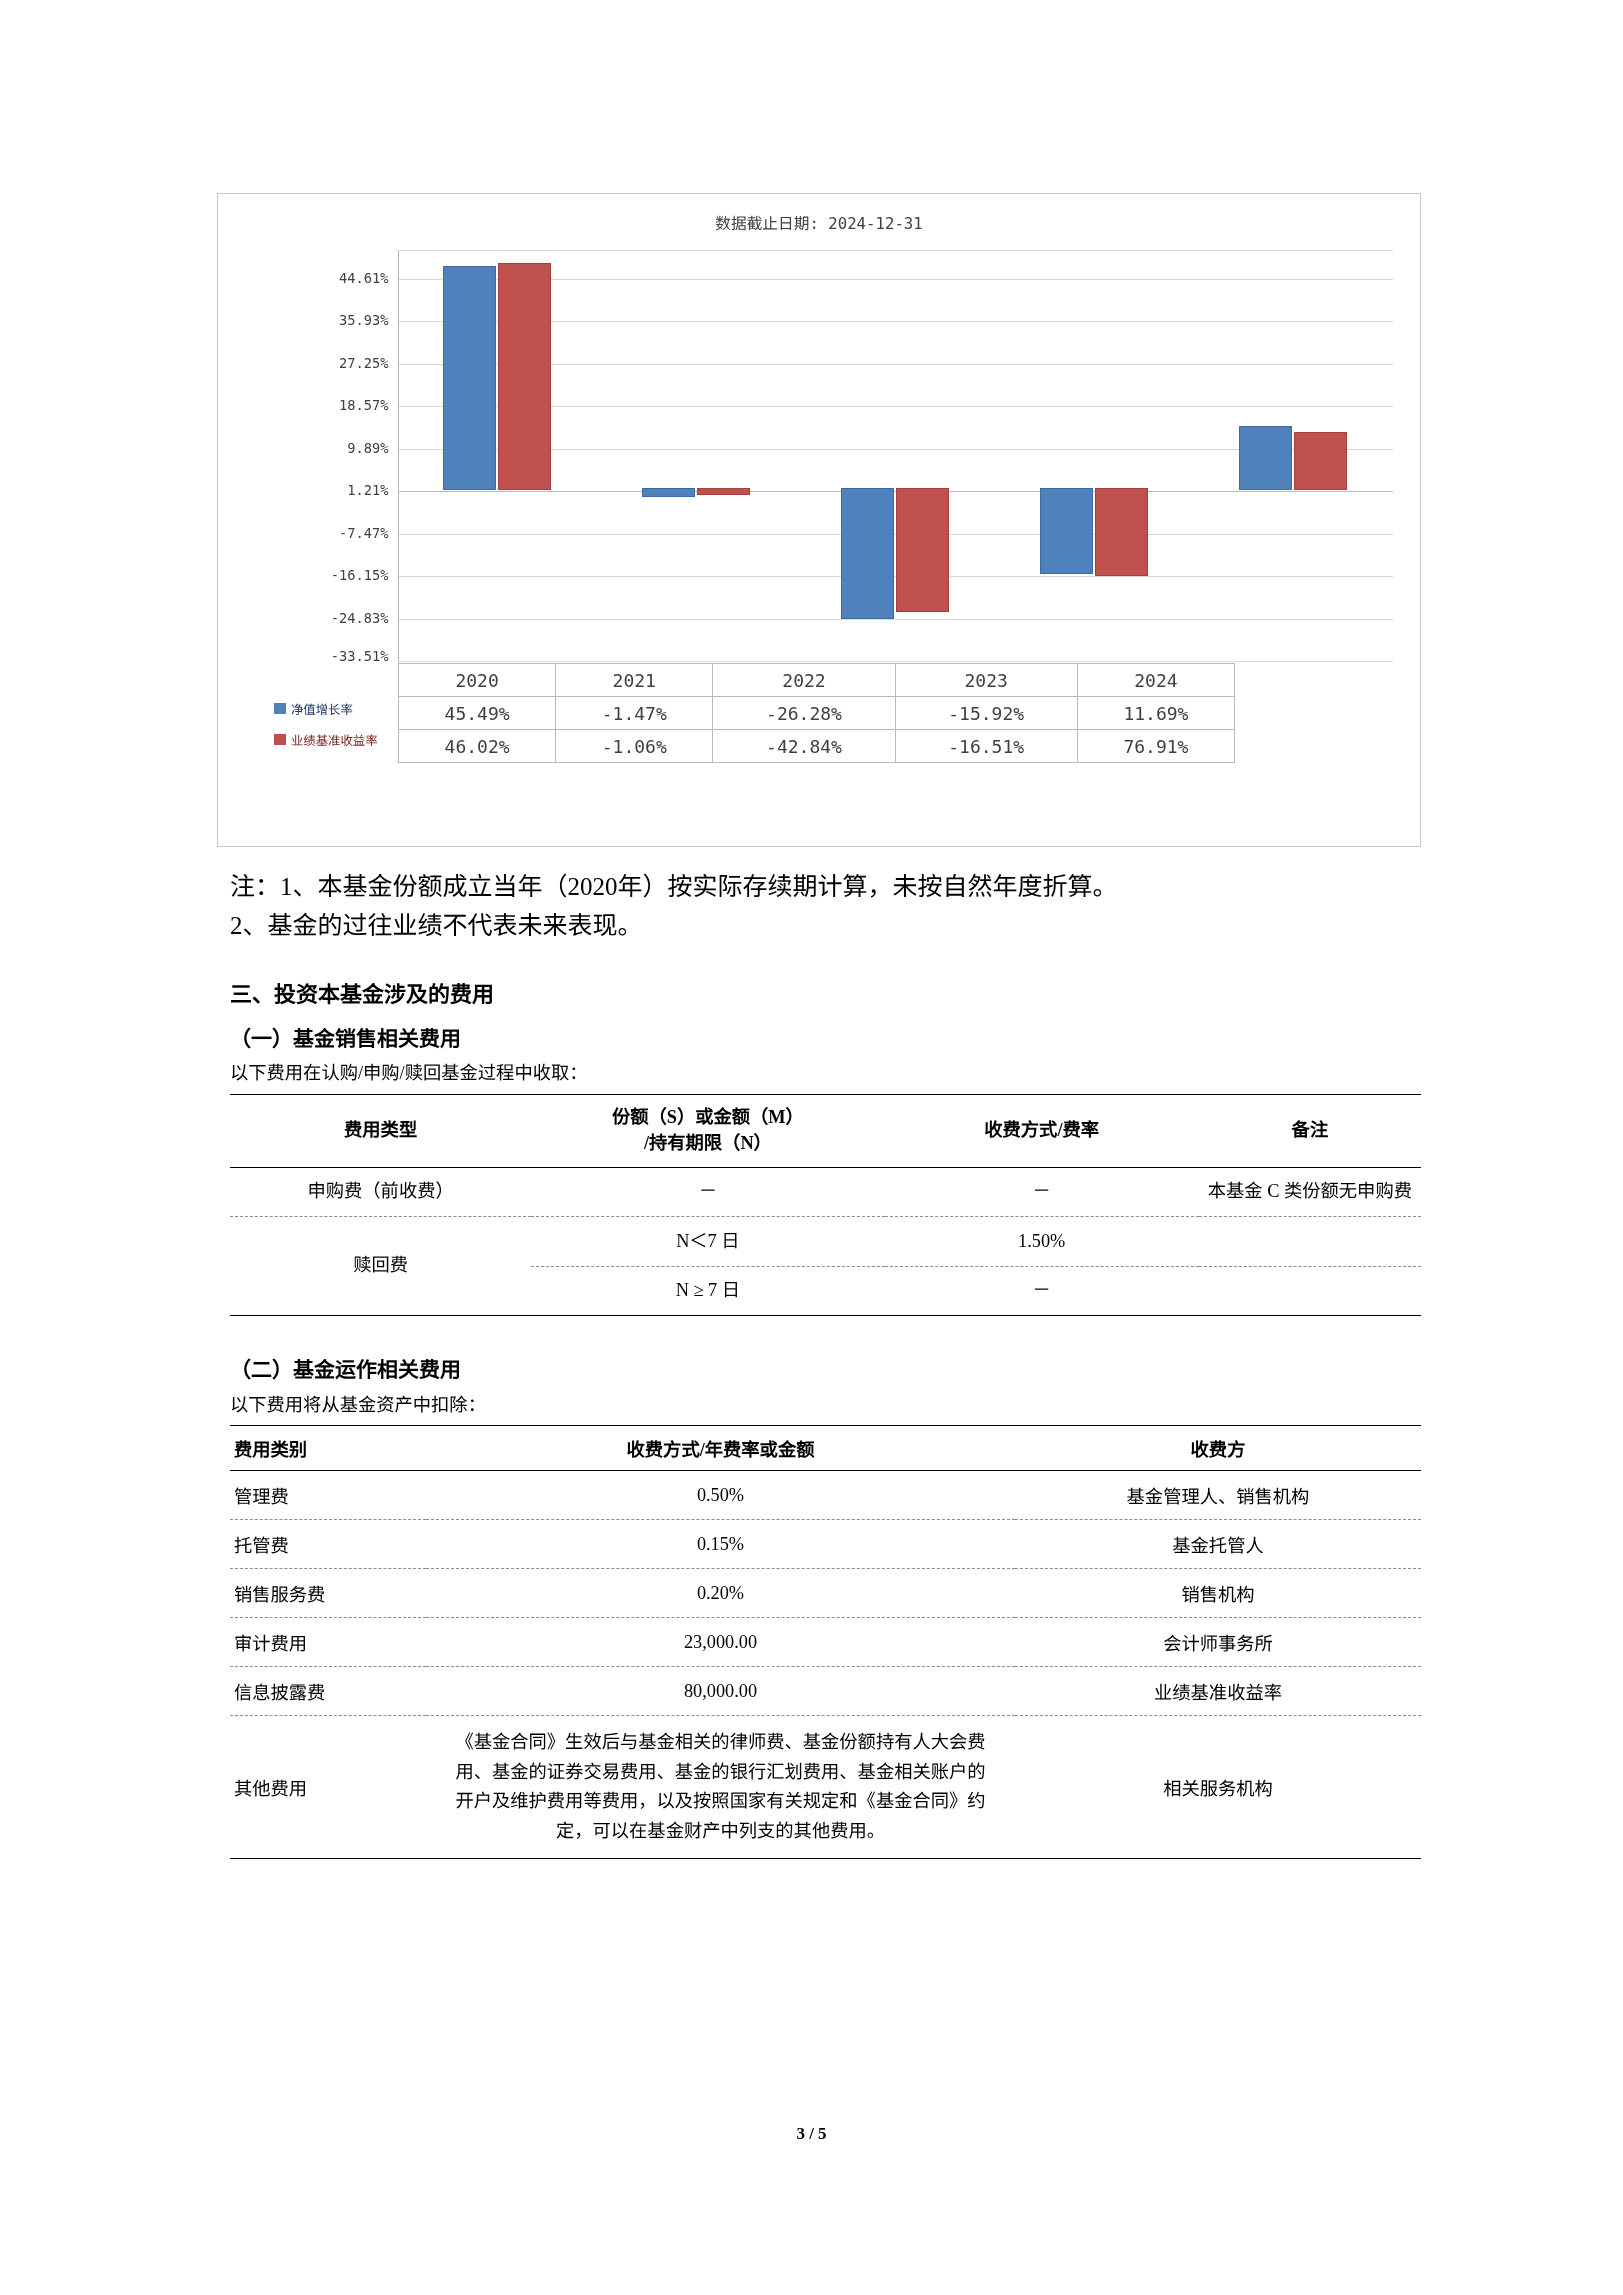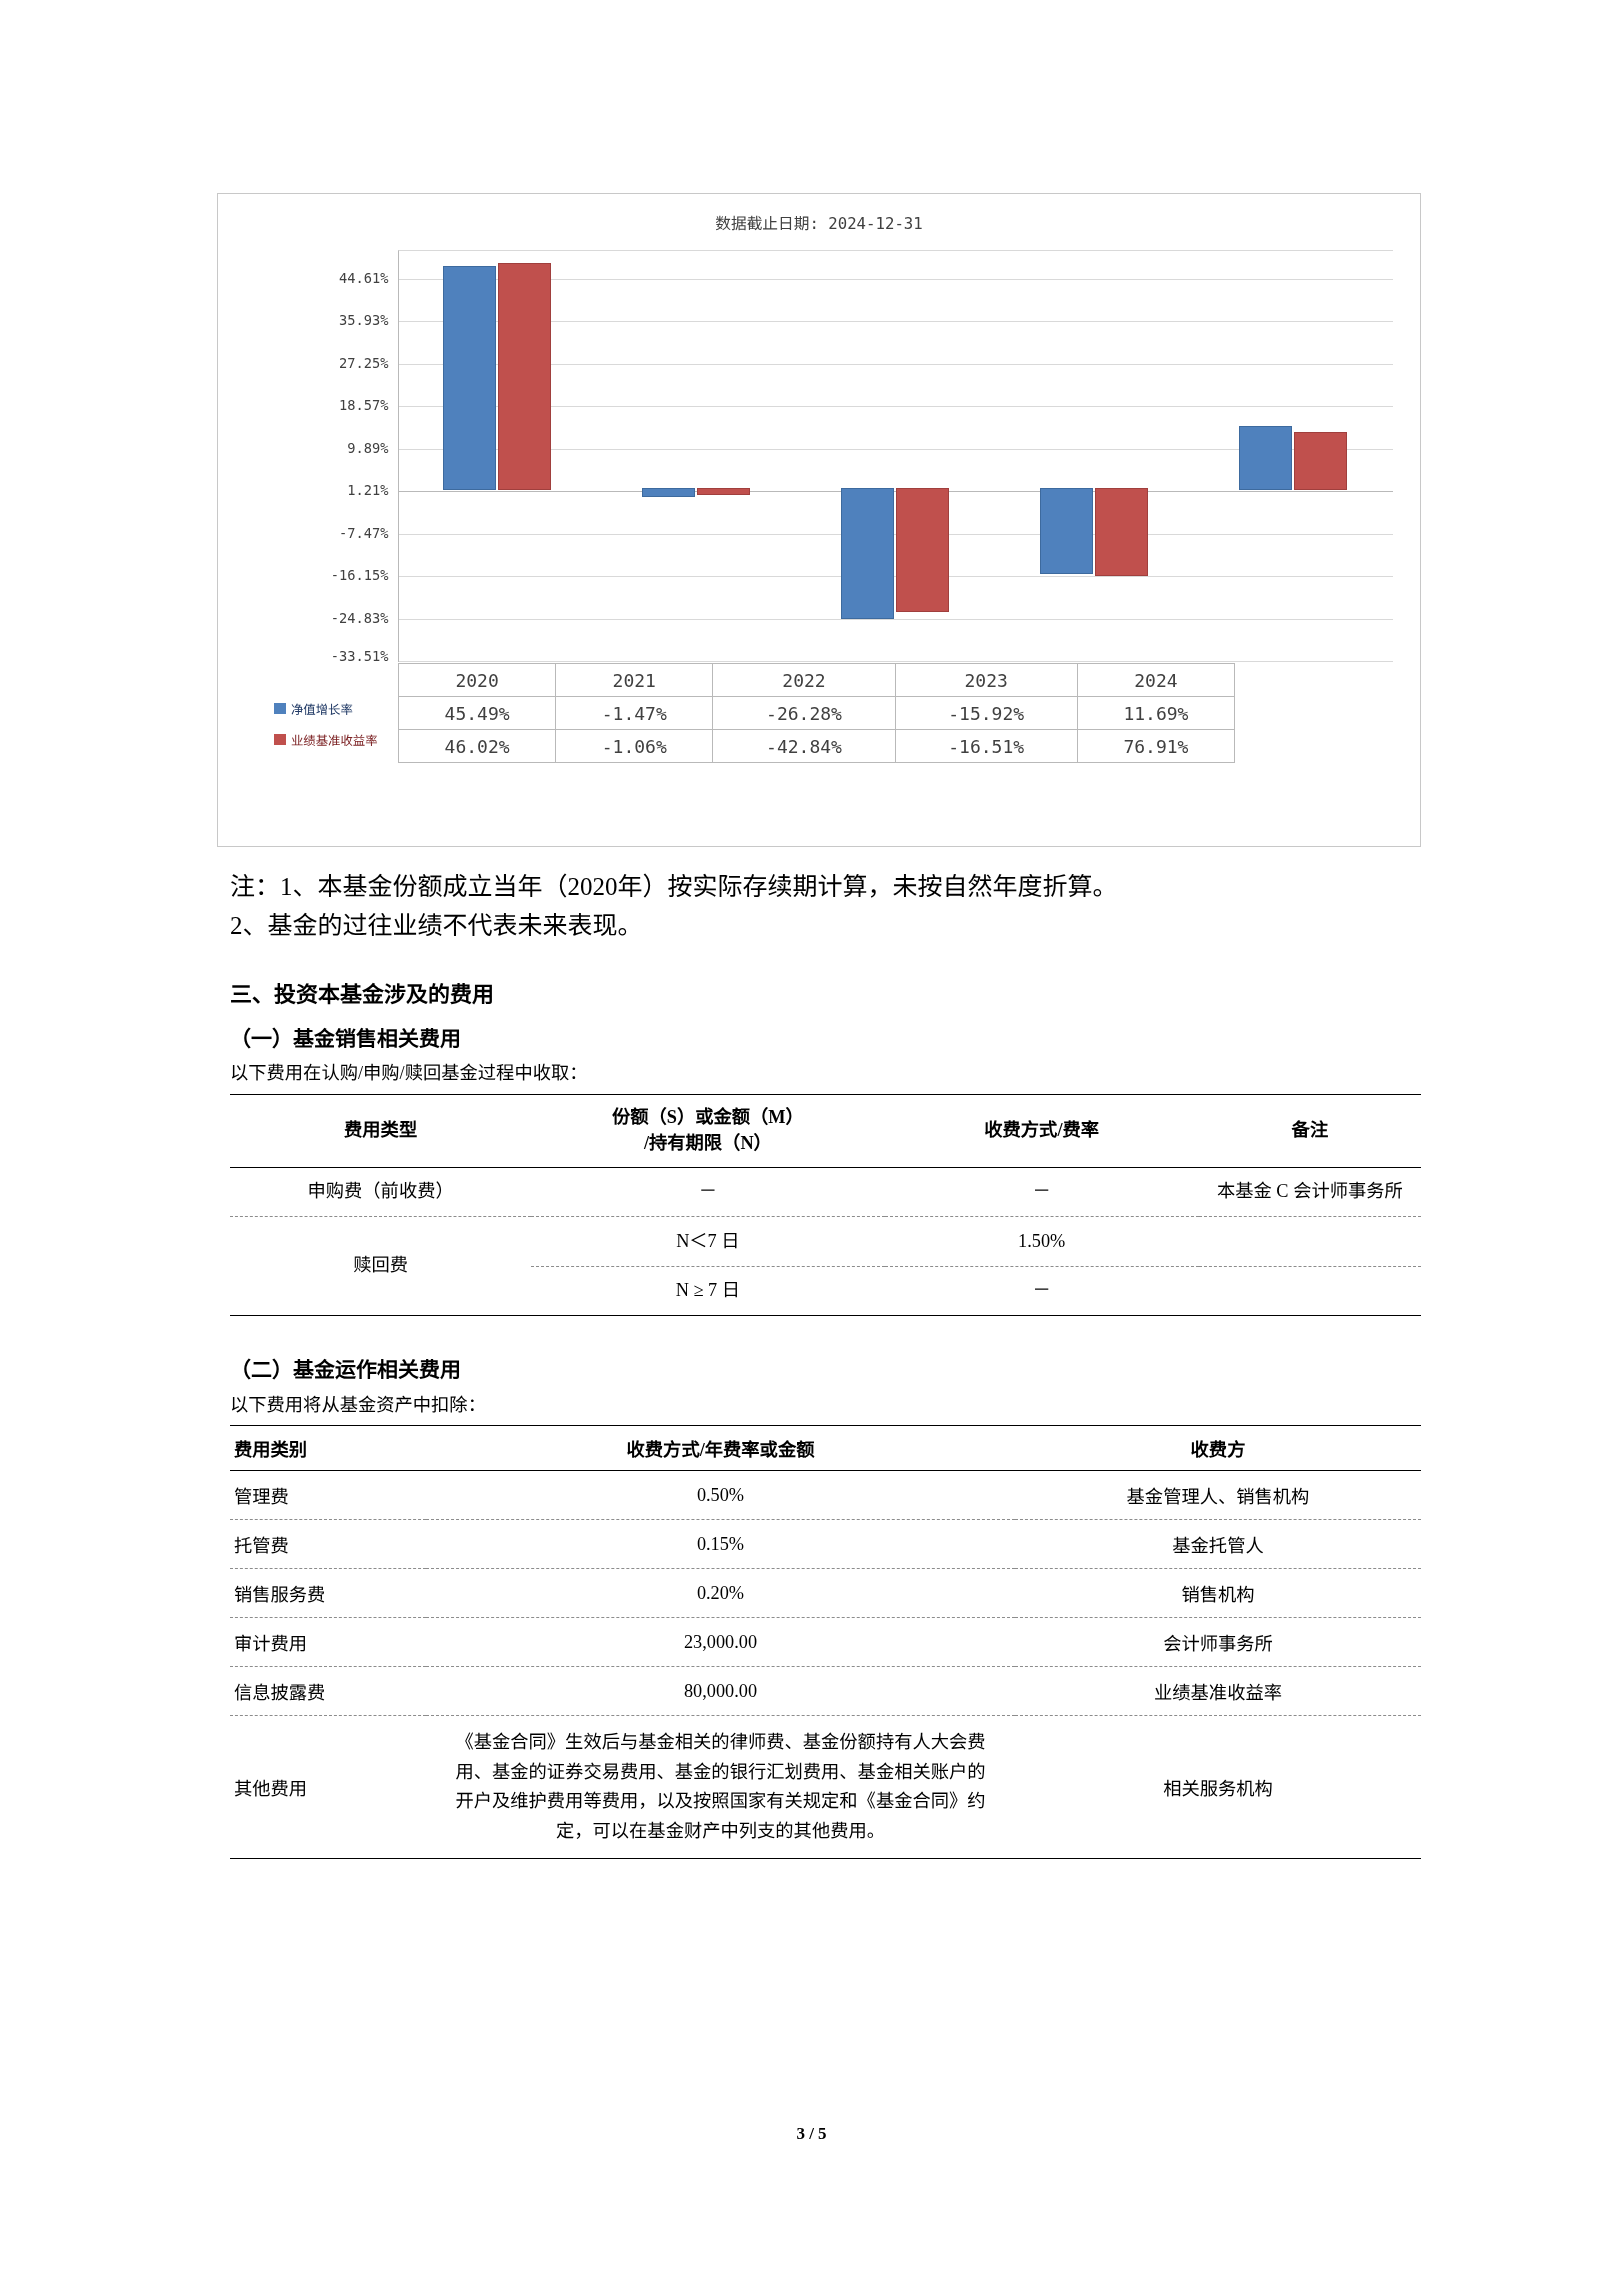--- a/index.html
+++ b/index.html
@@ -363,21 +363,21 @@
           </th>
           <th>收费方式/费率</th>
           <th>备注</th>
         </tr>
       </thead>
       <tbody>
         <tr>
           <td>申购费（前收费）</td>
           <td>－</td>
           <td>－</td>
-          <td class="note-cell">本基金 C 会计师事务所</td>
+          <td class="note-cell">本基金 C 类份额无申购费</td>
         </tr>
         <tr>
           <td rowspan="2" class="nodash" style="border-bottom:1.3px solid #000;">赎回费</td>
           <td>N＜7 日</td>
           <td>1.50%</td>
           <td></td>
         </tr>
         <tr class="last">
           <td>N ≥ 7 日</td>
           <td>－</td>

